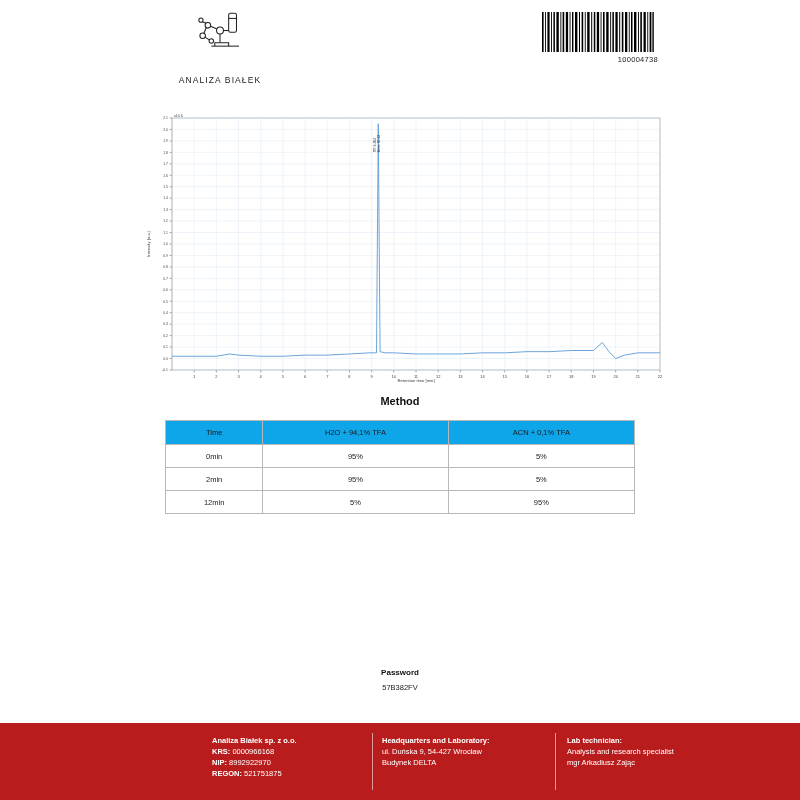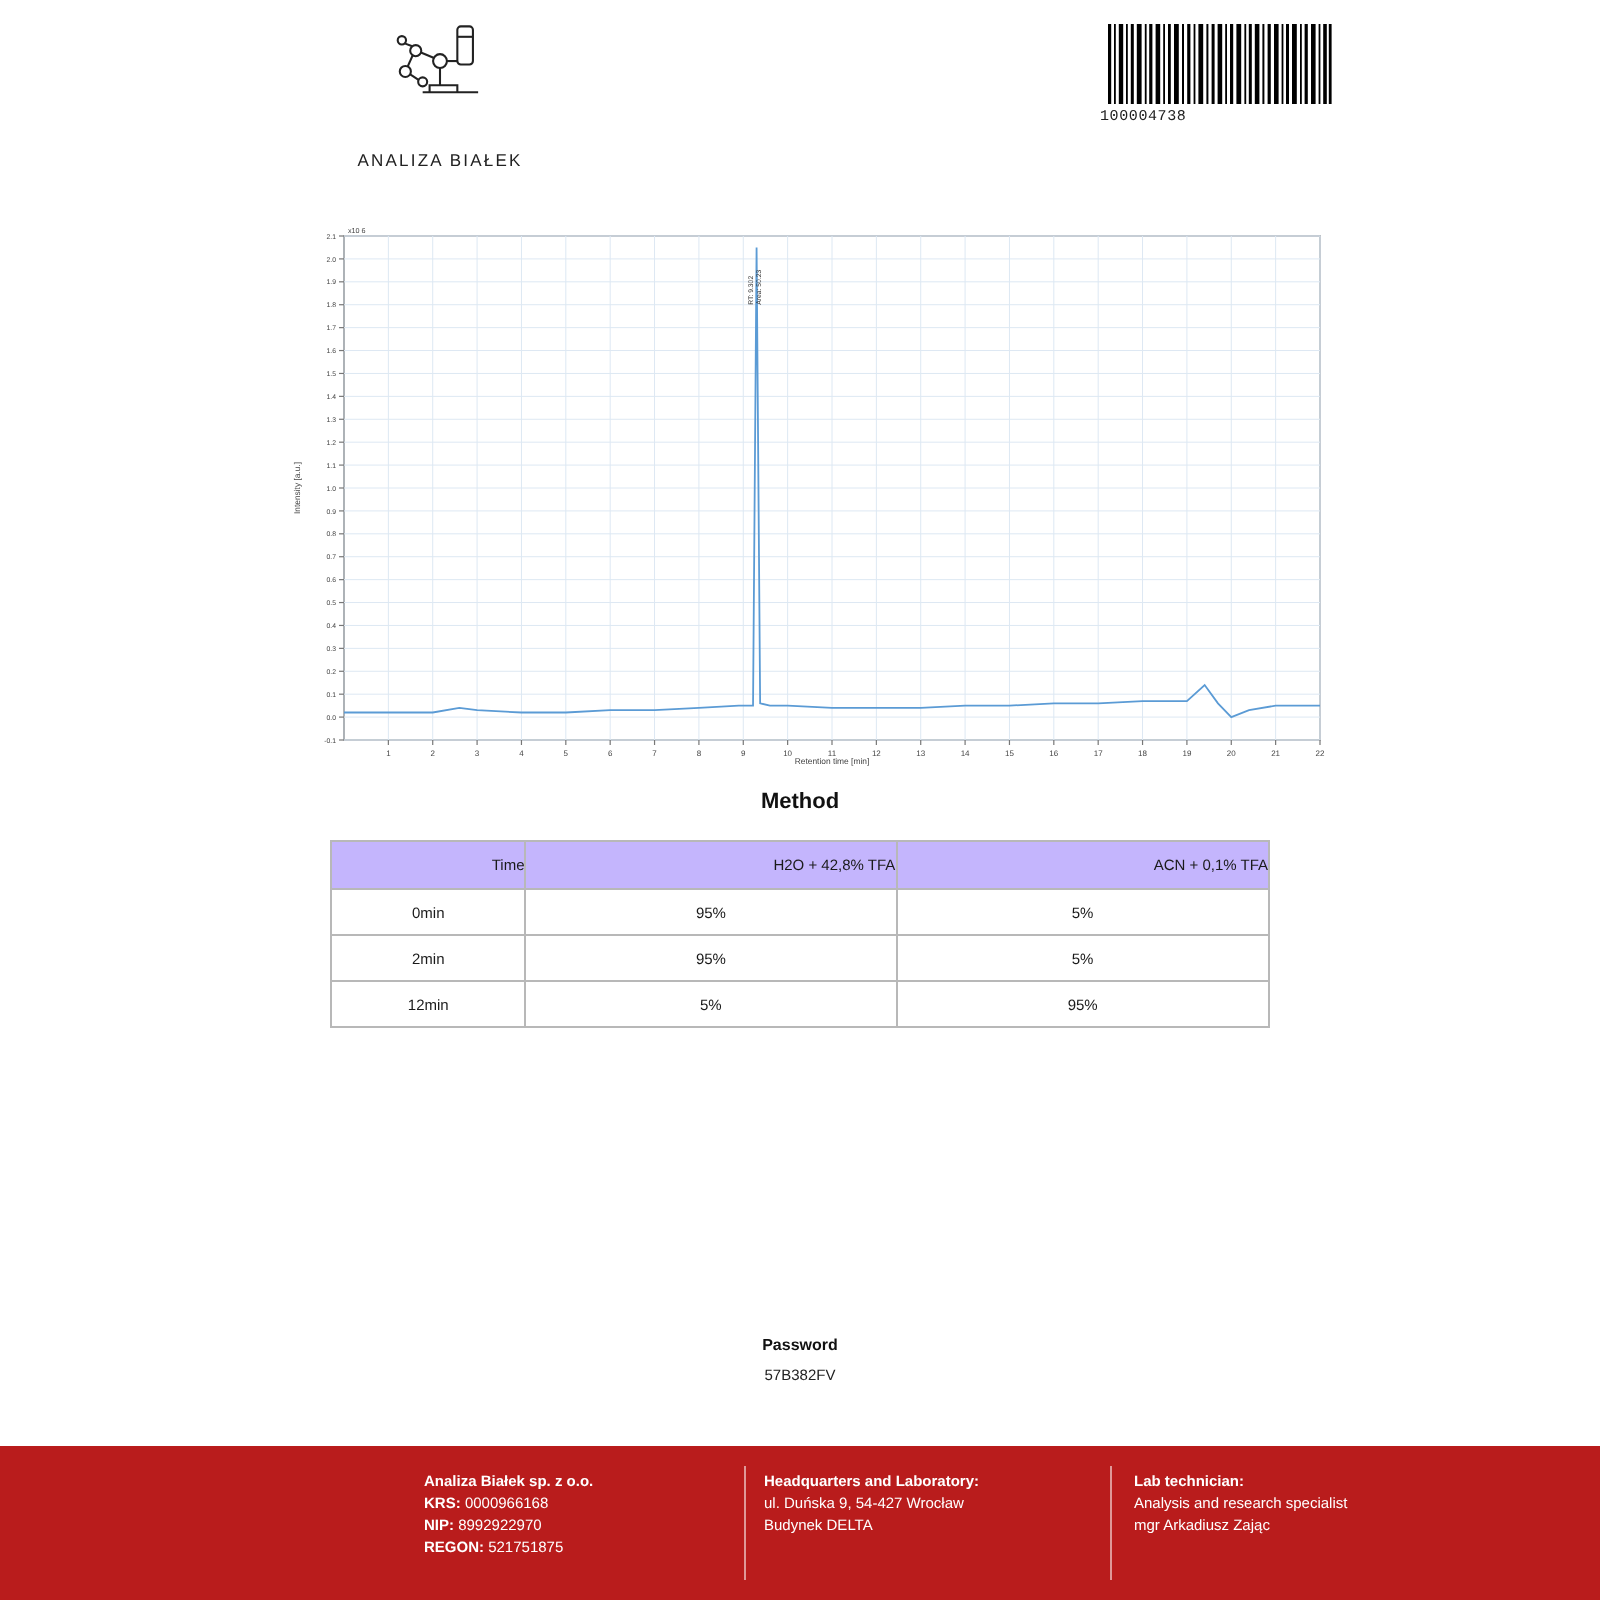--- a/index.html
+++ b/index.html
@@ -42,25 +42,24 @@
     display: block;
   }
   .logo-text {
     font-size: 8.5px;
     letter-spacing: 1.1px;
     color: #222;
     margin-top: 15px;
   }
   .barcode-block {
     position: absolute;
-    right: 130px;
+    right: 142px;
     top: 12px;
     width: 120px;
-    text-align: left;
-    font-family: Liberation Mono, monospace;
+    text-align: right;
   }
   .barcode {
     height: 40px;
     width: 112px;
     margin: 0 auto;
     display: block;
   }
   .barcode-number {
     font-size: 7.5px;
     color: #222;
@@ -99,23 +98,22 @@
   }
   .method-table th, .method-table td {
     border: 1px solid #b8b8b8;
     text-align: center;
     padding: 0;
     height: 22px;
     font-weight: normal;
     color: #1a1a1a;
   }
   .method-table thead th {
-    background: #c4b5fd;
+    background: #0ea5e9;
     height: 23px;
-    text-align: right;
   }
   .col-time { width: 97px; }
   .col-a { width: 186px; }
   .col-b { width: 187px; }
 
   
   .password-block {
     position: absolute;
     left: 0;
     top: 668px;
@@ -404,21 +402,21 @@
         </g>
     </svg>
   </div>
 
   <div class="section-title" id="method-title">Method</div>
 
   <table class="method-table">
     <thead>
       <tr>
         <th class="col-time">Time</th>
-        <th class="col-a">H2O + 42,8% TFA</th>
+        <th class="col-a">H2O + 94,1% TFA</th>
         <th class="col-b">ACN + 0,1% TFA</th>
       </tr>
     </thead>
     <tbody>
       <tr>
         <td>0min</td>
         <td>95%</td>
         <td>5%</td>
       </tr>
       <tr>

